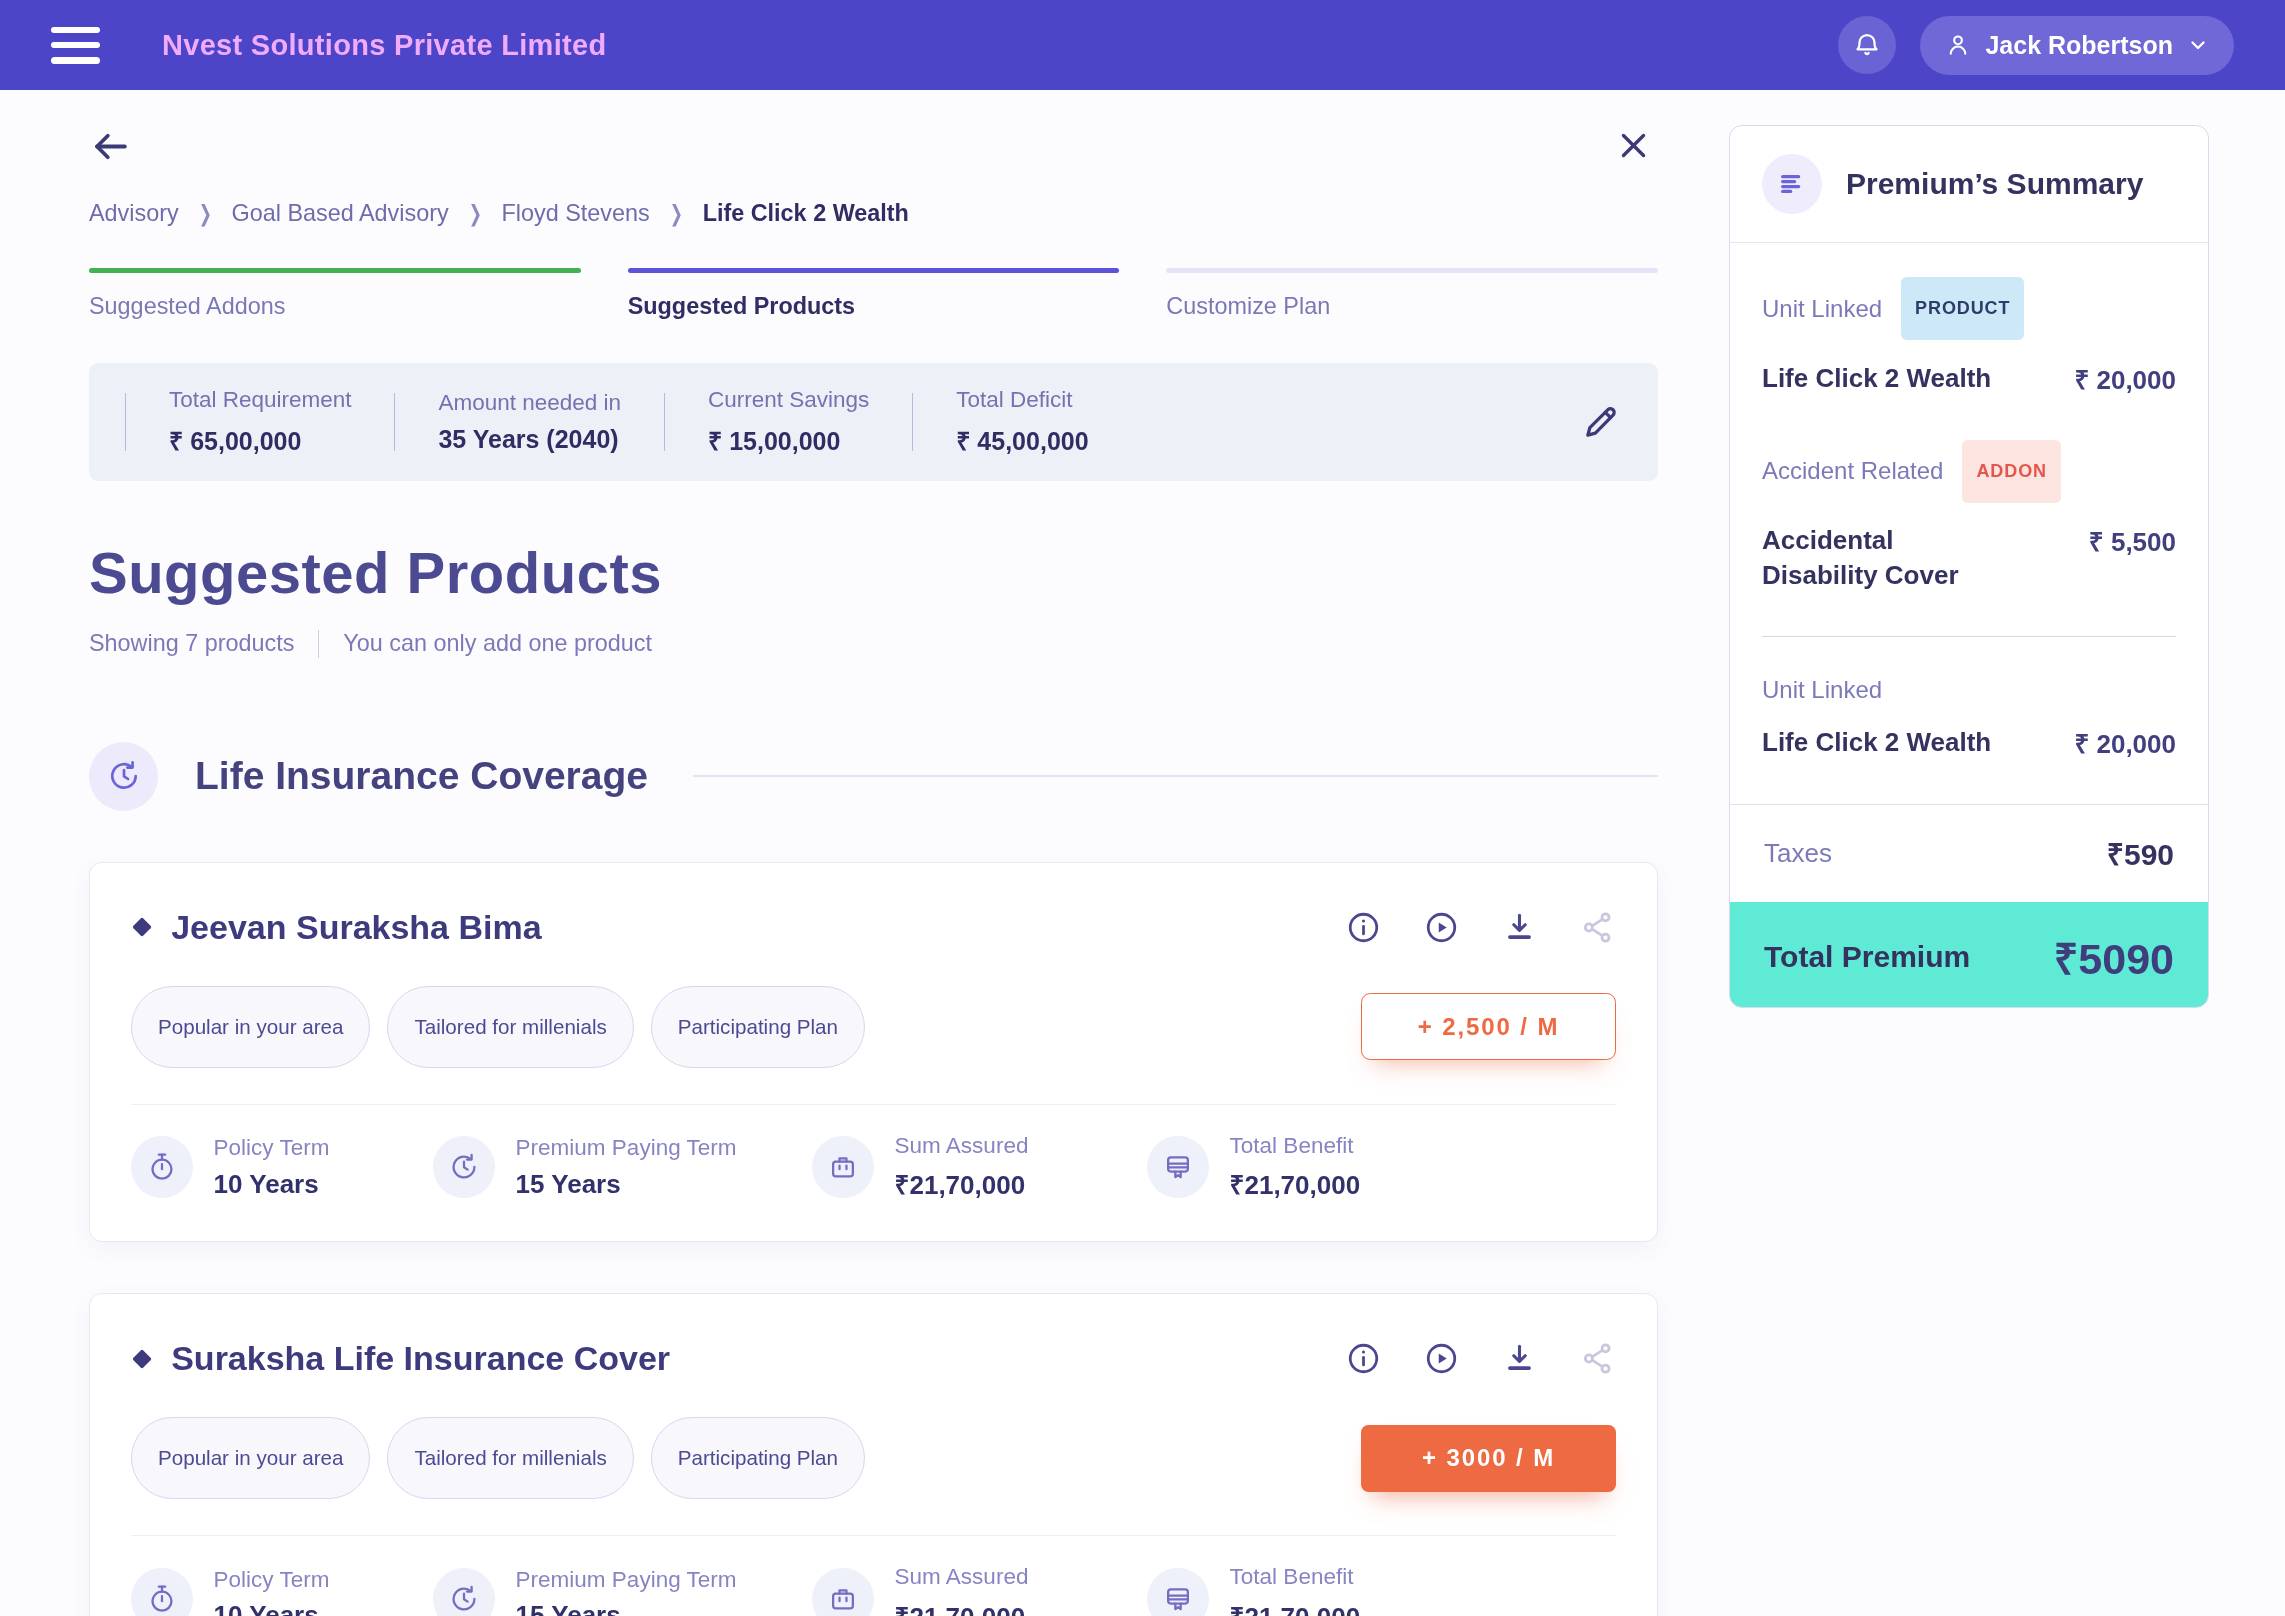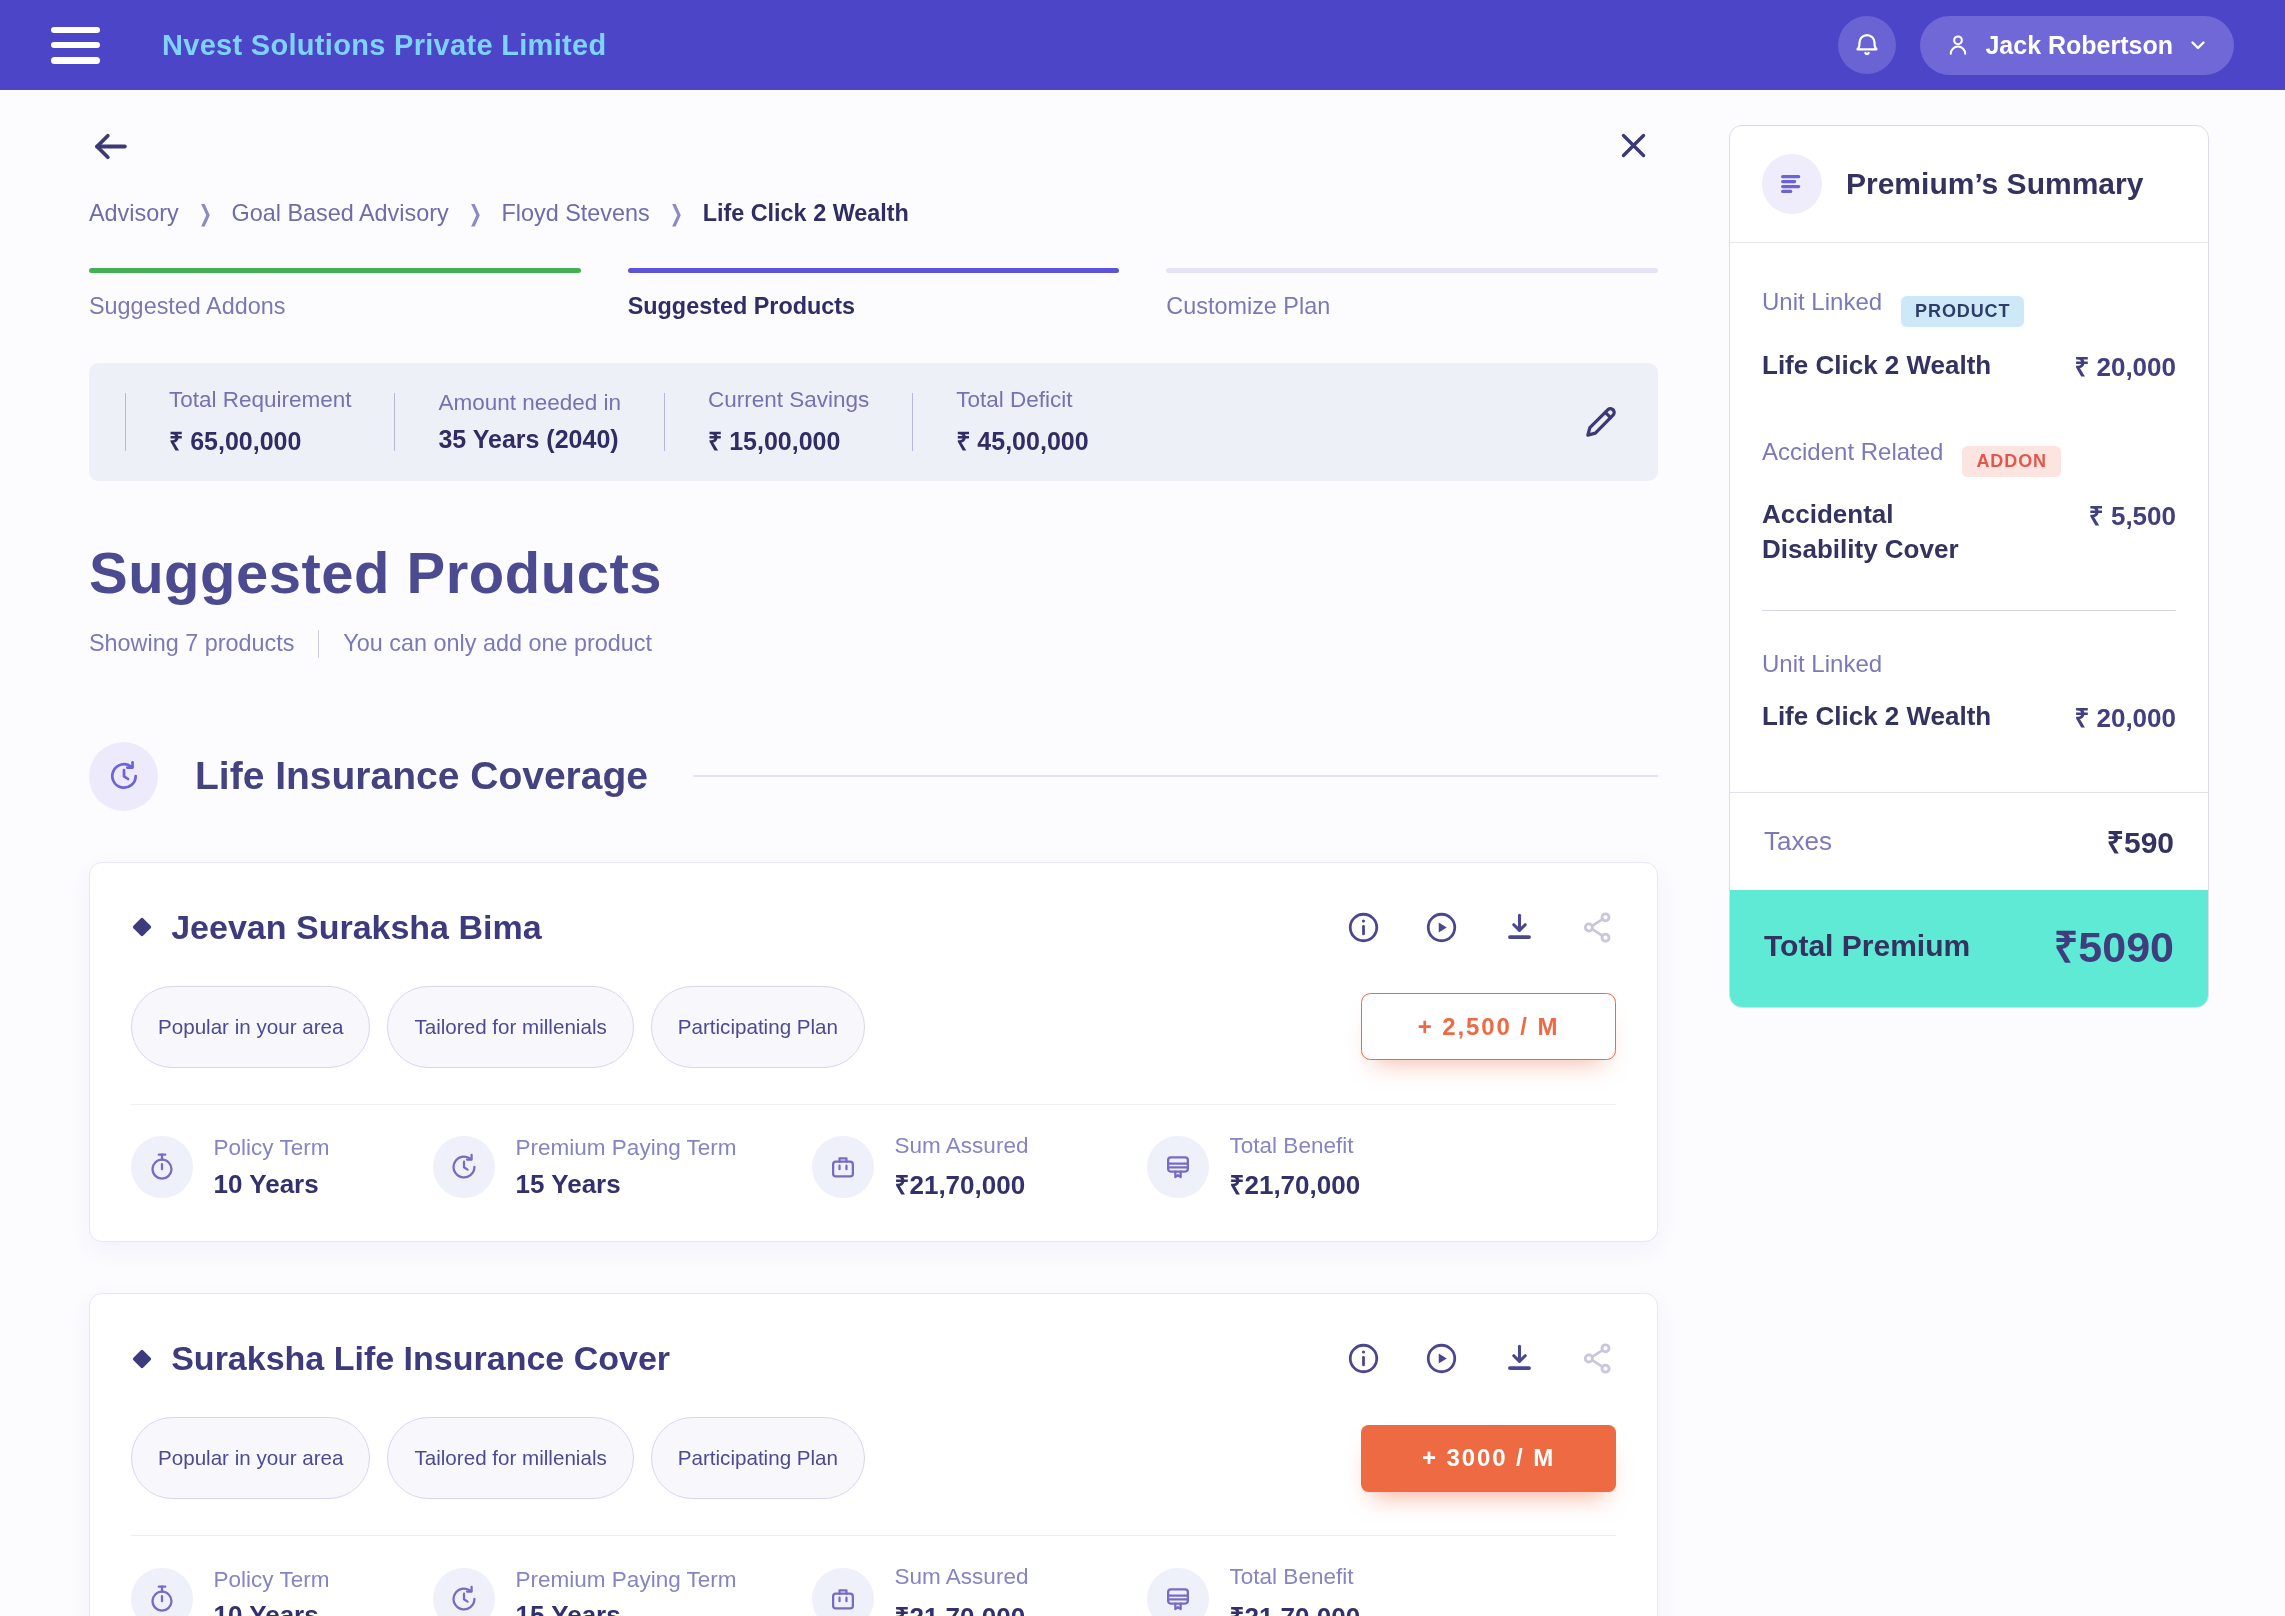--- a/index.html
+++ b/index.html
@@ -4,21 +4,21 @@
 <style>
   * { margin:0; padding:0; box-sizing:border-box; }
   html,body { width:2285px; height:1616px; overflow:hidden; }
   body { font-family:"Liberation Sans", sans-serif; background:#fcfcfe; color:#2f2d63; }
   svg { display:block; }
 
   
   .hdr { height:90px; background:#4c45c8; display:flex; align-items:center; padding:0 51px; }
   .burger { width:49px; height:37px; display:flex; flex-direction:column; justify-content:space-between; cursor:pointer; }
   .burger span { display:block; height:6.6px; border-radius:3.7px; background:#fff; }
-  .hdr-title { color:#7dd3fc; font-size:29px; font-weight:bold; letter-spacing:0.3px; margin-left:62px; }
+  .hdr-title { color:#f0abfc; font-size:29px; font-weight:bold; letter-spacing:0.3px; margin-left:62px; }
   .hdr-right { margin-left:auto; display:flex; align-items:center; gap:24px; }
   .bell-btn { width:58px; height:58px; border-radius:50%; background:#6a63d4; display:flex; align-items:center; justify-content:center; cursor:pointer; }
   .user-pill { height:59px; background:#6f68d6; border-radius:30px; display:flex; align-items:center; gap:13px; padding:0 24px; color:#fff; cursor:pointer; }
   .user-name { font-size:25px; font-weight:bold; }
 
   
   .page { display:flex; padding:35px 76px 0 89px; gap:71px; align-items:flex-start; }
   .main { width:1569px; }
 
   
@@ -85,21 +85,21 @@
   .stat-value { font-size:26px; font-weight:bold; color:#33316b; }
 
   
   .panel { width:480px; background:#fff; border:0.9px solid #dcd9ec; border-radius:13px; height:883px; display:flex; flex-direction:column; overflow:hidden; }
   .panel-head { display:flex; align-items:center; gap:24px; padding:28px 32px; border-bottom:0.9px solid #e8e6f2; }
   .panel-ic { width:60px; height:60px; border-radius:50%; background:#efecfc; display:flex; align-items:center; justify-content:center; color:#6b63d8; flex:none; }
   .panel-title { font-size:30px; font-weight:bold; color:#34325f; }
   .panel-body { padding:34px 32px 0; display:flex; flex-direction:column; flex:1; }
   .e-cat-row { display:flex; align-items:center; gap:19px; margin-bottom:20.6px; }
   .e-cat { font-size:24px; color:#7b79b8; }
-  .badge { font-size:18px; font-weight:bold; letter-spacing:0.9px; padding:5px 14px; border-radius:5.6px;margin-top:19px; }
+  .badge { font-size:18px; font-weight:bold; letter-spacing:0.9px; padding:21px 14px; border-radius:5.6px; }
   .badge-product { background:#cde9f8; color:#2e3c68; }
   .badge-addon { background:#fce4e1; color:#e4564b; }
   .e-row { display:flex; justify-content:space-between; align-items:flex-start; margin-bottom:43px; }
   .e-name { font-size:26px; font-weight:bold; color:#34325f; max-width:234px; line-height:1.35; }
   .e-amt { font-size:26px; font-weight:bold; color:#413f7e; white-space:nowrap; }
   .panel-hr { border:none; border-top:0.9px solid #d7d5e8; margin:0 0 39px; }
   .spacer { flex:1; }
   .taxes-row { border-top:0.9px solid #e3e1ee; padding:28px 34px; display:flex; justify-content:space-between; align-items:center; }
   .t-label { font-size:26px; color:#7b79b8; }
   .t-amt { font-size:30px; font-weight:bold; color:#34325f; }

